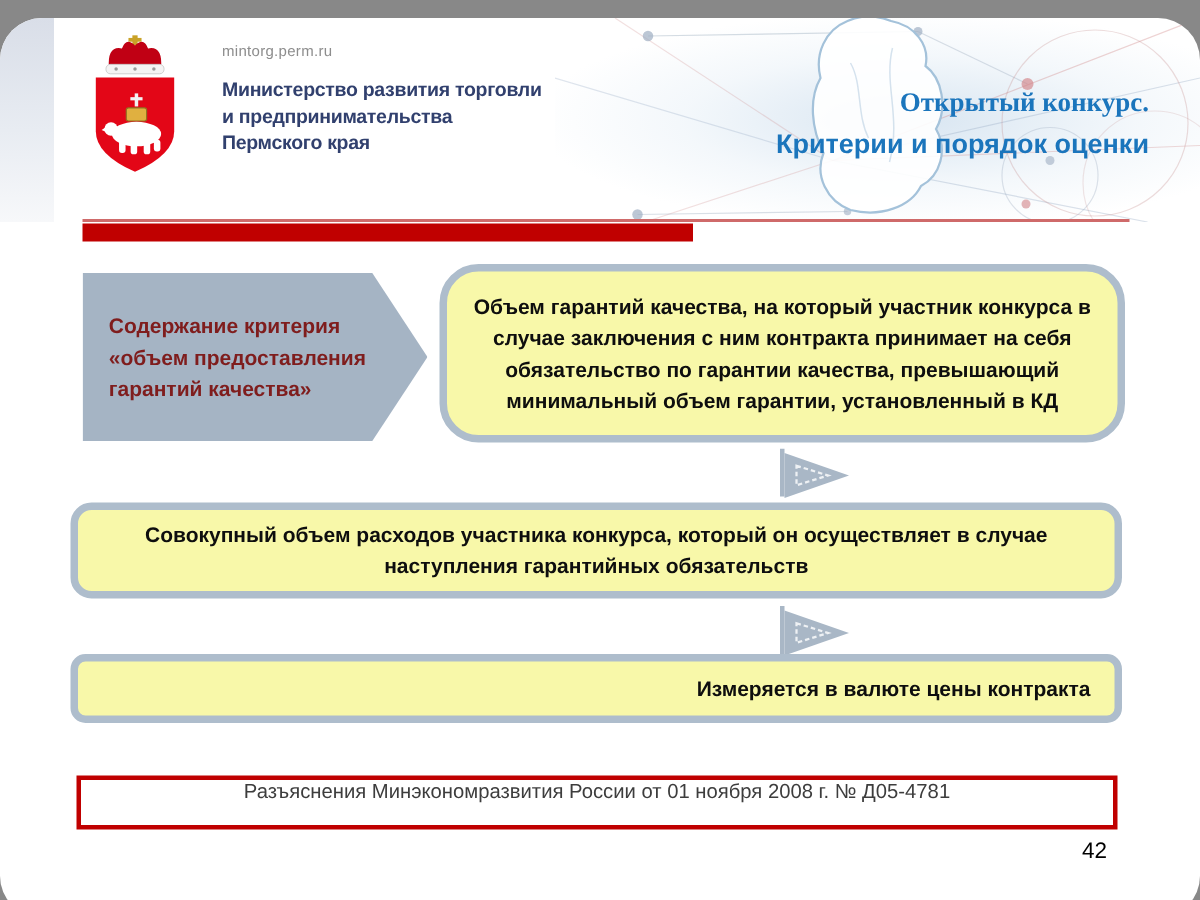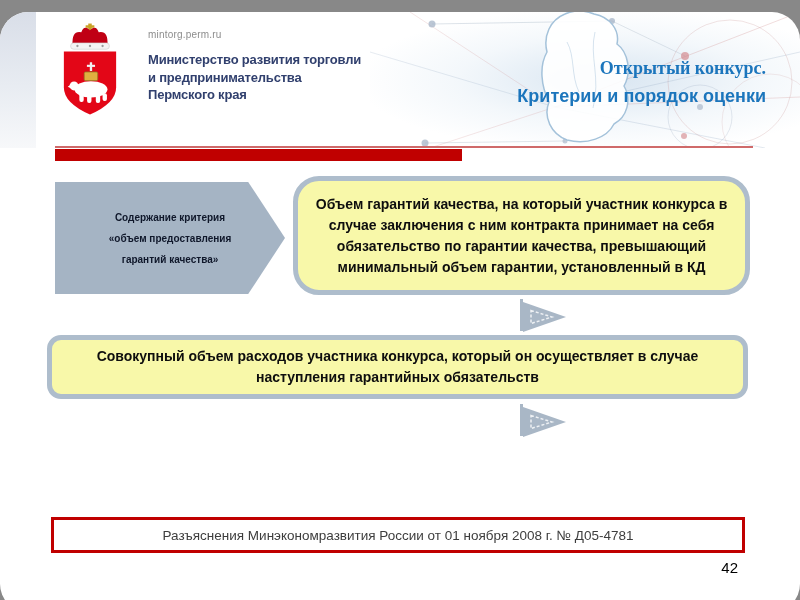--- a/index.html
+++ b/index.html
@@ -44,40 +44,40 @@
     background:#c00000;
   }
   
   .criterion-shape {
     position:absolute; left:55px; top:170px; width:230px; height:112px;
     background:#a5b4c4;
     clip-path:polygon(0 0, 84% 0, 100% 50%, 84% 100%, 0 100%);
     display:flex; align-items:center; justify-content:center;
   }
   .criterion-shape .txt {
-    width:195px; text-align:center; font-size:10px; font-weight:bold;
-    line-height:21px; color:#0f172a; white-space:pre-line;
+    width:195px; font-size:14px; font-weight:bold;
+    line-height:21px; color:#7f1d1d; white-space:pre-line;
   }
   .ybox {
     position:absolute; background:#f8f8a9;
     border:5px solid #aebdcc; border-radius:14px;
     display:flex; align-items:center; justify-content:flex-end;
     text-align:center; font-size:14px; font-weight:bold; color:#0e0e0e;
     line-height:21px; padding:2px 16px;
   }
   .ybox-1 { left:293px; top:164px; width:457px; height:119px; border-radius:26px; }
   .ybox-2 { left:47px;  top:323px; width:701px; height:64px; }
   .ybox-3 { left:47px;  top:424px; width:701px; height:46px; border-radius:10px; }
   .flow-arrow { position:absolute; width:50px; height:36px; }
   .flow-arrow-1 { left:520px; top:287px; }
   .flow-arrow-2 { left:520px; top:392px; }
   .note-box {
     position:absolute; left:51px; top:505px; width:694px; height:36px;
     background:#ffffff; border:3px solid #c00000;
-    display:flex; align-items:center; justify-content:center;
+    display:flex; align-items:flex-start; justify-content:center;
     font-size:13.5px; color:#3d3d3d;
   }
   .page-number {
     position:absolute; right:62px; top:547px;
     font-size:15px; color:#000000;
   }
 </style>
 </head>
 <body>
 
@@ -181,20 +181,23 @@
   <div class="ybox ybox-2">
     <span>Совокупный объем расходов участника конкурса, который он осуществляет в случае наступления гарантийных обязательств</span>
   </div>
 
   <svg class="flow-arrow flow-arrow-2" viewBox="0 0 50 36">
     <rect x="0" y="0" width="3" height="32" fill="#a9b7c6"></rect>
     <polygon points="3,3 46,18 3,33" fill="#a9b7c6"></polygon>
     <polygon points="11,11.5 32,18 11,24.5" fill="none" stroke="#eef1f4" stroke-width="1.5" stroke-dasharray="3,2"></polygon>
   </svg>
 
+  <div class="ybox ybox-3">
+    <span>Измеряется в валюте цены контракта</span>
+  </div>
 
   <div class="note-box">
     <span>Разъяснения Минэкономразвития России от 01 ноября 2008 г. № Д05-4781</span>
   </div>
 
   <div class="page-number">42</div>
 
 </div>
 
 </body></html>

